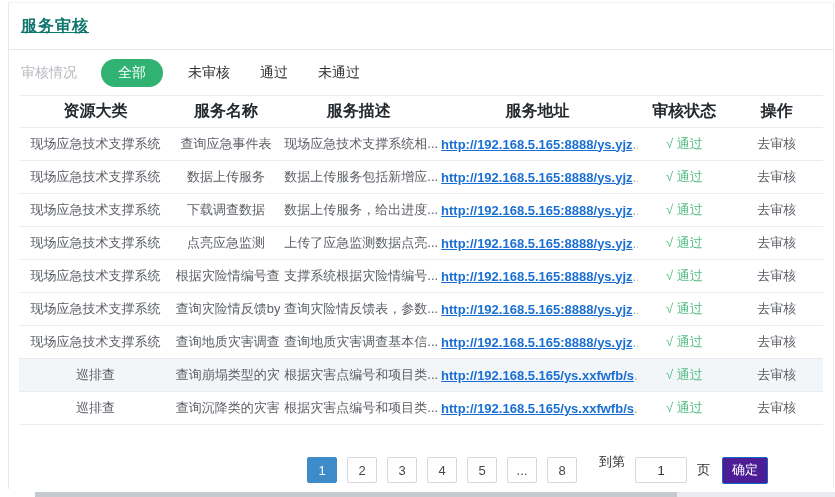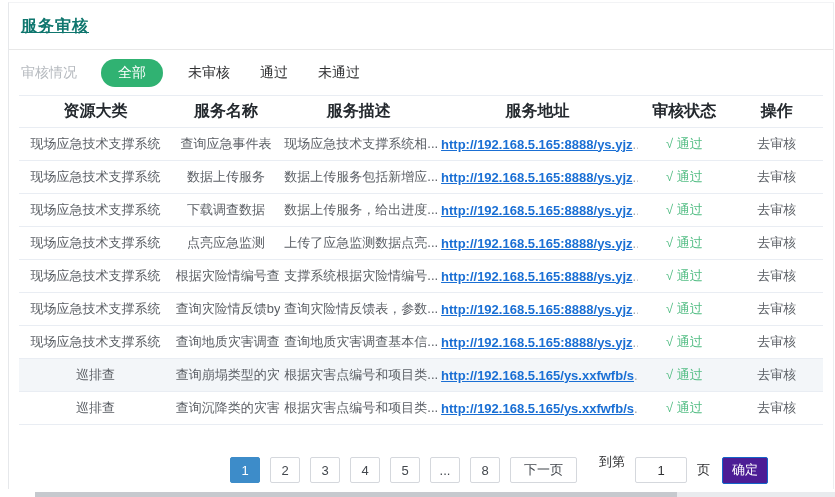--- a/index.html
+++ b/index.html
@@ -270,21 +270,20 @@
   </table>
 
   <div class="pagination">
     <button class="page-btn active">1</button>
     <button class="page-btn">2</button>
     <button class="page-btn">3</button>
     <button class="page-btn">4</button>
     <button class="page-btn">5</button>
     <button class="page-btn">...</button>
     <button class="page-btn">8</button>
-    <button class="page-btn next">下一页</button>
     <span class="goto-label">到第</span>
     <input class="goto-input" type="text" value="1" style="">
     <span class="goto-suffix">页</span>
     <button class="confirm-btn">确定</button>
   </div>
 
 </div>
 
 <div class="hscroll-track"></div>
 <div class="hscroll-thumb"></div>

